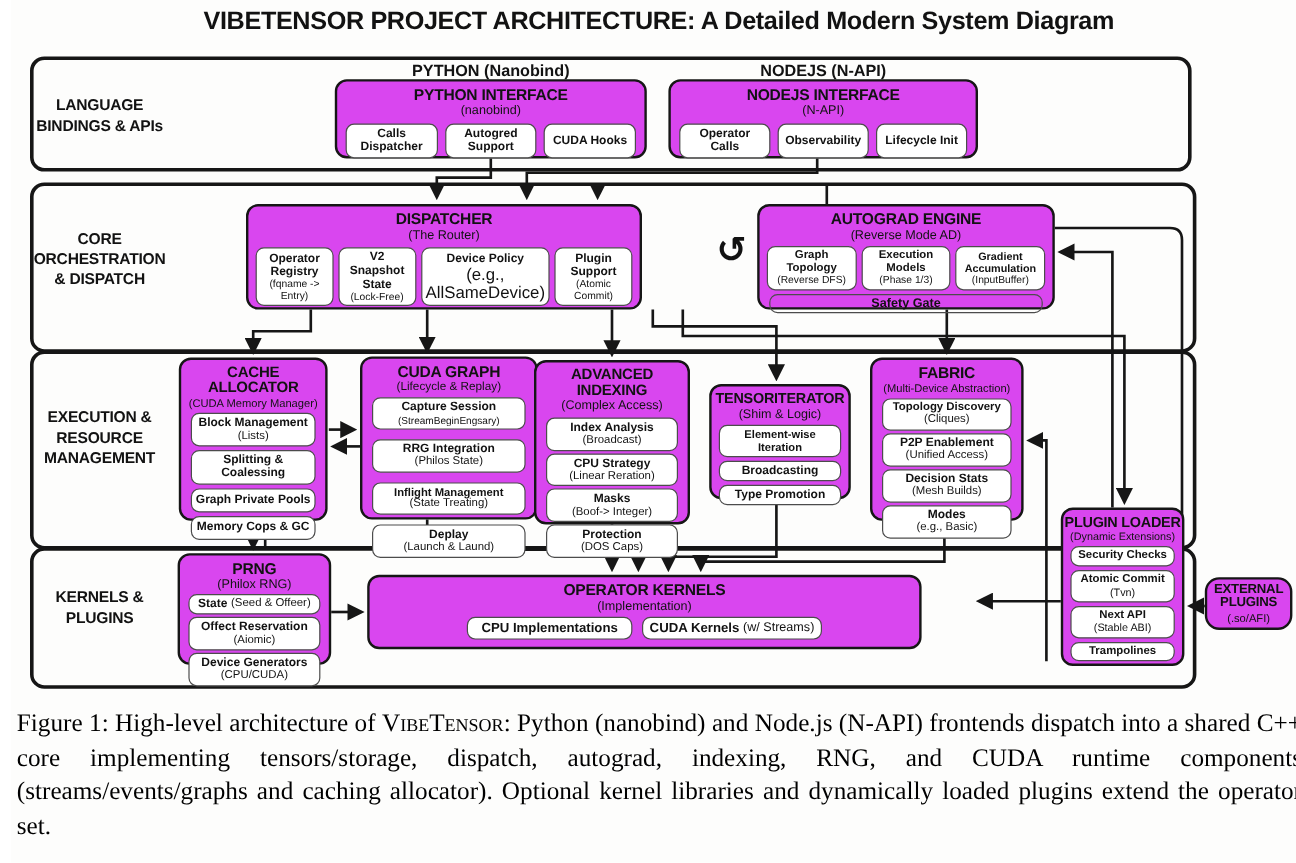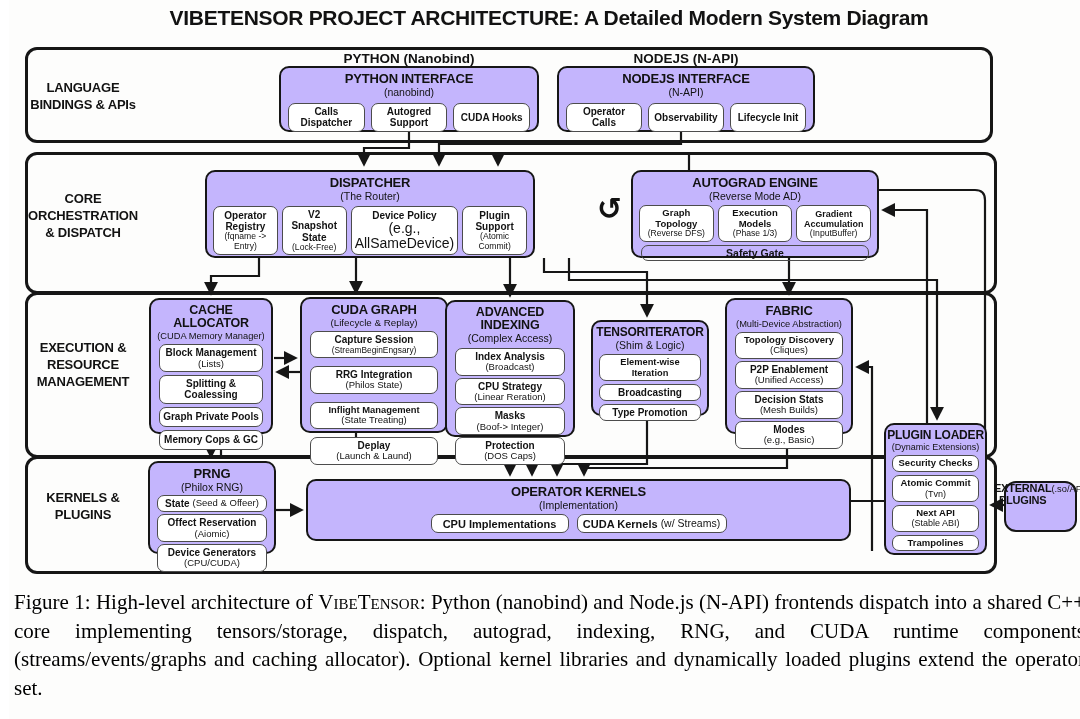--- a/index.html
+++ b/index.html
@@ -5,21 +5,21 @@
   html,body{margin:0;padding:0;background:#ffffff;}
   .stage{position:relative;width:1080px;height:719px;background:#fdfdfc;
          font-family:"Liberation Sans",sans-serif;color:#121212;overflow:hidden;margin-left:9px;}
   .page-title{position:absolute;left:0;top:6px;width:100%;text-align:center;
               font-size:21px;font-weight:800;letter-spacing:-0.3px;}
   .band{position:absolute;border:3px solid #161616;border-radius:12px;z-index:1;}
   .band-label{position:absolute;z-index:6;font-weight:700;font-size:13px;line-height:1.3;
               text-align:center;white-space:pre-line;letter-spacing:-0.2px;}
   .grp-header{position:absolute;z-index:6;font-weight:700;font-size:13.5px;text-align:center;}
   .box{position:absolute;z-index:6;border:2.5px solid #161616;border-radius:10px;
-       background:#c4b5fd;box-sizing:border-box;}
+       background:#d946ef;box-sizing:border-box;}
   .box-title{font-weight:700;text-align:center;font-size:13px;letter-spacing:-0.2px;
              line-height:1.05;margin-top:4px;}
   .box-sub{text-align:center;font-size:10.5px;line-height:1.1;margin-top:1px;}
   .hchips{display:flex;justify-content:center;gap:6px;padding:5px 7px 0;}
   .vchips{display:flex;flex-direction:column;gap:3px;padding:3px 8px 0;}
   .chip{border:1.6px solid #4c4c4c;border-radius:7px;background:#fff;text-align:center;
         padding:2px 3px;font-size:10px;line-height:1.12;display:flex;flex-direction:column;
         justify-content:center;min-height:15px;box-sizing:border-box;}
   .hchips .chip{flex:1 1 0;}
   .chip .t{font-weight:700;display:block;}
@@ -293,21 +293,21 @@
           <span class="t">Offect Reservation</span>
           <span class="s">(Aiomic)</span>
         </div>
       <div class="chip">
           <span class="t">Device Generators</span>
           <span class="s">(CPU/CUDA)</span>
         </div>
     </div>
   </div>
 
-  <div class="box" style="left:297px;top:479px;width:545px;height:62px;">
+  <div class="box" style="left:297px;top:479px;width:462px;height:62px;">
     <div class="box-title">OPERATOR KERNELS</div>
     <div class="box-sub">(Implementation)</div>
     <div class="hchips" style="padding:3px 0 0;gap:8px;">
       <div class="chip" style="flex:0 0 138px;min-height:19px;">
           <span class="t" style="font-size:11px;">CPU Implementations</span>
         </div>
       <div class="chip inline" style="flex:0 0 150px;min-height:19px;">
           <span class="t" style="font-size:11px;">CUDA Kernels</span>
           <span class="s" style="font-size:10.5px;">(w/ Streams)</span>
         </div>
@@ -328,20 +328,20 @@
       <div class="chip">
           <span class="t">Next API</span>
           <span class="s">(Stable ABI)</span>
         </div>
       <div class="chip">
           <span class="t">Trampolines</span>
         </div>
     </div>
   </div>
 
-  <div class="box" style="left:995px;top:481px;width:73px;height:51px;border-radius:12px;display:flex;flex-direction:row;justify-content:center;">
+  <div class="box" style="left:995px;top:481px;width:73px;height:44px;border-radius:12px;display:flex;flex-direction:column;justify-content:center;">
     <div class="box-title" style="font-size:11px;margin-top:0;">EXTERNAL PLUGINS</div>
     <div class="box-sub" style="font-size:9.3px;">(.so/AFI)</div>
   </div>
 
   <div class="caption"><span>Figure 1: High-level architecture of </span><span class="sc">VibeTensor</span><span>: Python (nanobind) and Node.js (N-API) frontends dispatch into a shared C++ core implementing tensors/storage, dispatch, autograd, indexing, RNG, and CUDA runtime components (streams/events/graphs and caching allocator).  Optional kernel libraries and dynamically loaded plugins extend the operator set.</span></div>
 
 </div>
 
 </body></html>

